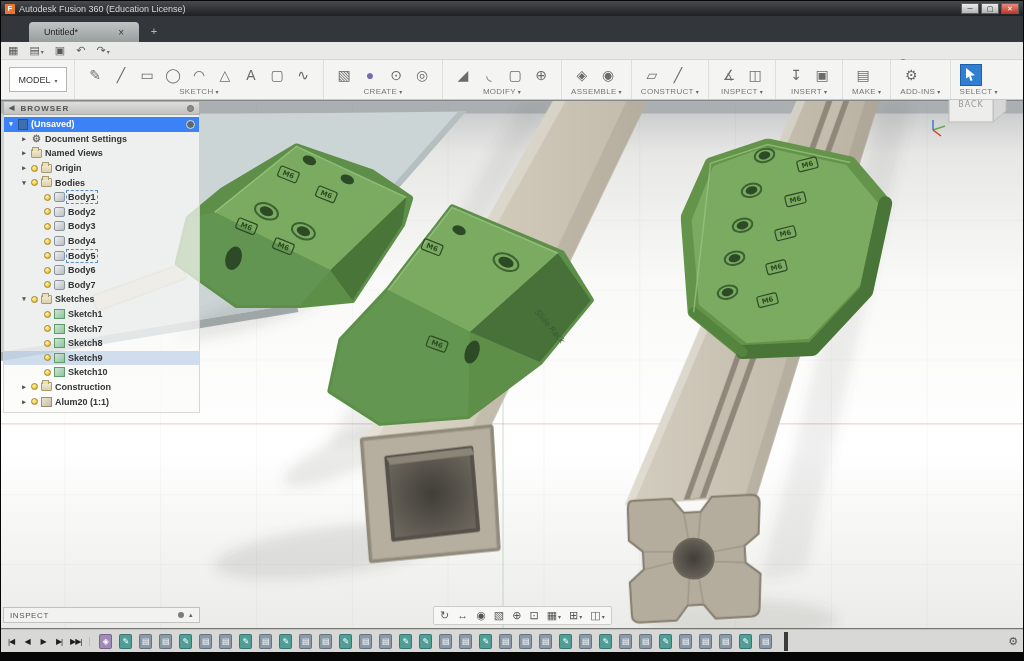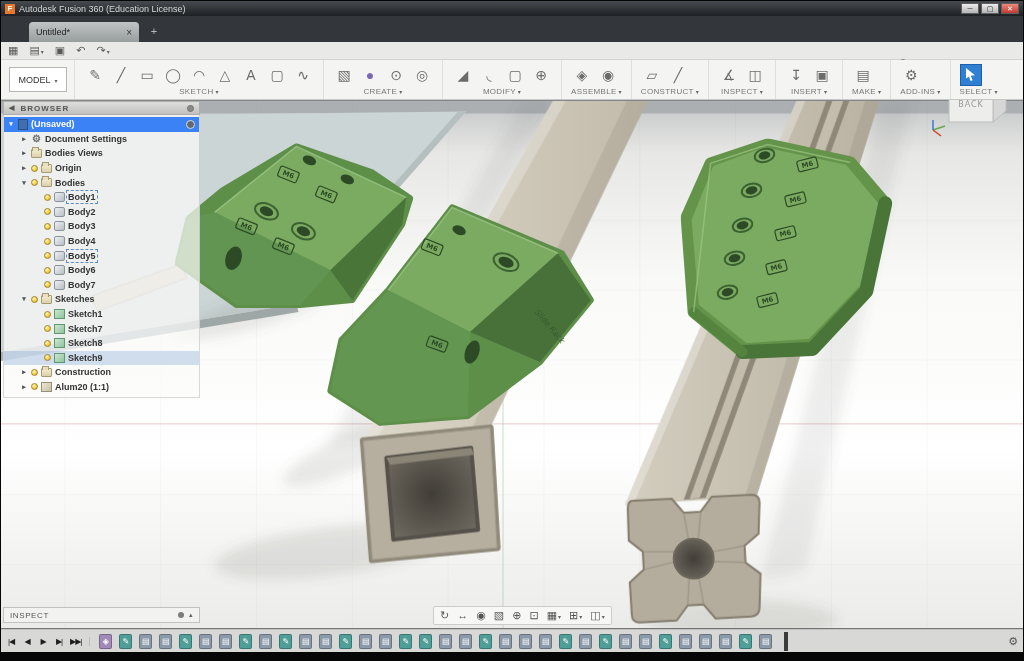--- a/index.html
+++ b/index.html
@@ -13,21 +13,21 @@
     display:flex; align-items:center; justify-content:center; }
   .titletext { color:#d6d6d6; font-size:9px; }
   .winbtns { margin-left:auto; display:flex; gap:2px; }
   .winbtn { width:18px; height:11px; font-size:7px; line-height:10px; text-align:center;
     background:linear-gradient(#ececec,#b5b5b5); border:1px solid #5f5f5f; color:#222; }
   .winbtn.close { background:linear-gradient(#e98a7e,#bf3b2e); color:#fff; }
 
   .tabbar { position:absolute; top:16px; left:1px; right:1px; height:26px; background:#33363a; z-index:10; }
   .tab { position:absolute; left:28px; bottom:0; height:20px; width:110px;
     background:linear-gradient(#c0c4c4,#989e9e); border-radius:4px 4px 0 0;
-    display:flex; align-items:center; padding:0 7px; font-size:9px; color:#1d1d1d; }
+    display:flex; align-items:center; padding:0 15px; font-size:9px; color:#1d1d1d; }
   .tabclose { margin-left:auto; color:#3a3a3a; font-size:10px; }
   .newtab { position:absolute; left:146px; bottom:3px; width:14px; height:14px; color:#b9b9b9;
     font-size:11px; text-align:center; line-height:13px; }
 
   .quickbar { position:absolute; top:42px; left:1px; right:1px; height:18px; background:#e9e9e7;
     border-bottom:1px solid #d4d4d2; display:flex; align-items:center; padding:0 7px; gap:11px; z-index:10; }
   .qicon { font-size:11px; color:#5a5a5a; line-height:1; display:flex; align-items:flex-end; gap:1px; }
   .qright { margin-left:auto; display:flex; align-items:center; gap:5px; font-size:9px; color:#333;margin-top:26px; }
   .avatar { width:10px; height:10px; border-radius:50%; background:radial-gradient(circle at 35% 30%,#cfd6da,#8b979e); border:1px solid #7d888e; }
   .caret::before { content:"▾"; font-size:6px; color:#666; }
@@ -450,21 +450,21 @@
         <span class="rooticon"></span>
       </div>
       <div class="trow" style="padding-left: 16px;">
         <span class="exp">▸</span>
         <span class="ticon gear">⚙</span>
         <span class="tlabel">Document Settings</span>
       </div>
       <div class="trow" style="padding-left: 16px;">
         <span class="exp">▸</span>
         <span class="ticon folder"></span>
-        <span class="tlabel">Bodies Views</span>
+        <span class="tlabel">Named Views</span>
       </div>
       <div class="trow" style="padding-left: 16px;">
         <span class="exp">▸</span>
         <span class="bulb"></span>
         <span class="ticon folder"></span>
         <span class="tlabel">Origin</span>
       </div>
       <div class="trow" style="padding-left: 16px;">
         <span class="exp">▾</span>
         <span class="bulb"></span>
@@ -535,20 +535,26 @@
         <span class="exp"></span>
         <span class="bulb"></span>
         <span class="ticon sketch"></span>
         <span class="tlabel">Sketch8</span>
       </div>
       <div class="trow highlight" style="padding-left: 29px;">
         <span class="exp"></span>
         <span class="bulb"></span>
         <span class="ticon sketch"></span>
         <span class="tlabel">Sketch9</span>
+      </div>
+      <div class="trow" style="padding-left: 29px;">
+        <span class="exp"></span>
+        <span class="bulb"></span>
+        <span class="ticon sketch"></span>
+        <span class="tlabel">Sketch10</span>
       </div>
       <div class="trow" style="padding-left: 16px;">
         <span class="exp">▸</span>
         <span class="bulb"></span>
         <span class="ticon folder"></span>
         <span class="tlabel">Construction</span>
       </div>
       <div class="trow" style="padding-left: 16px;">
         <span class="exp">▸</span>
         <span class="bulb"></span>

